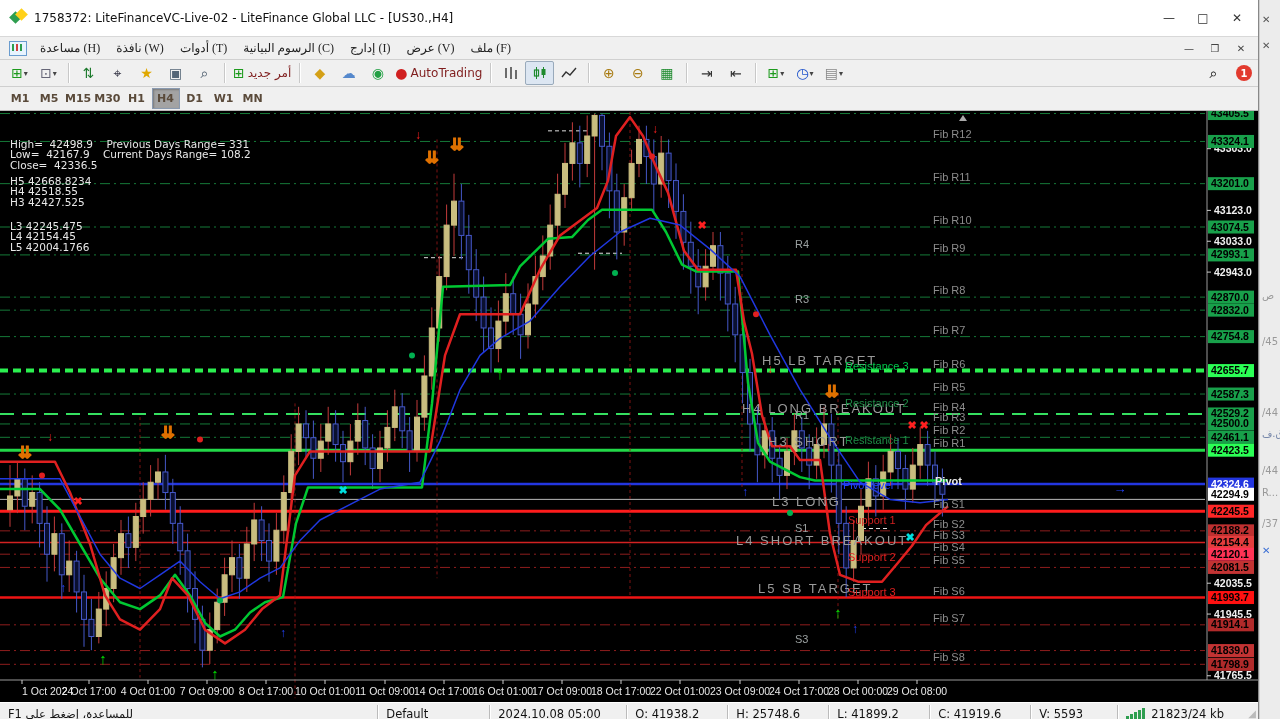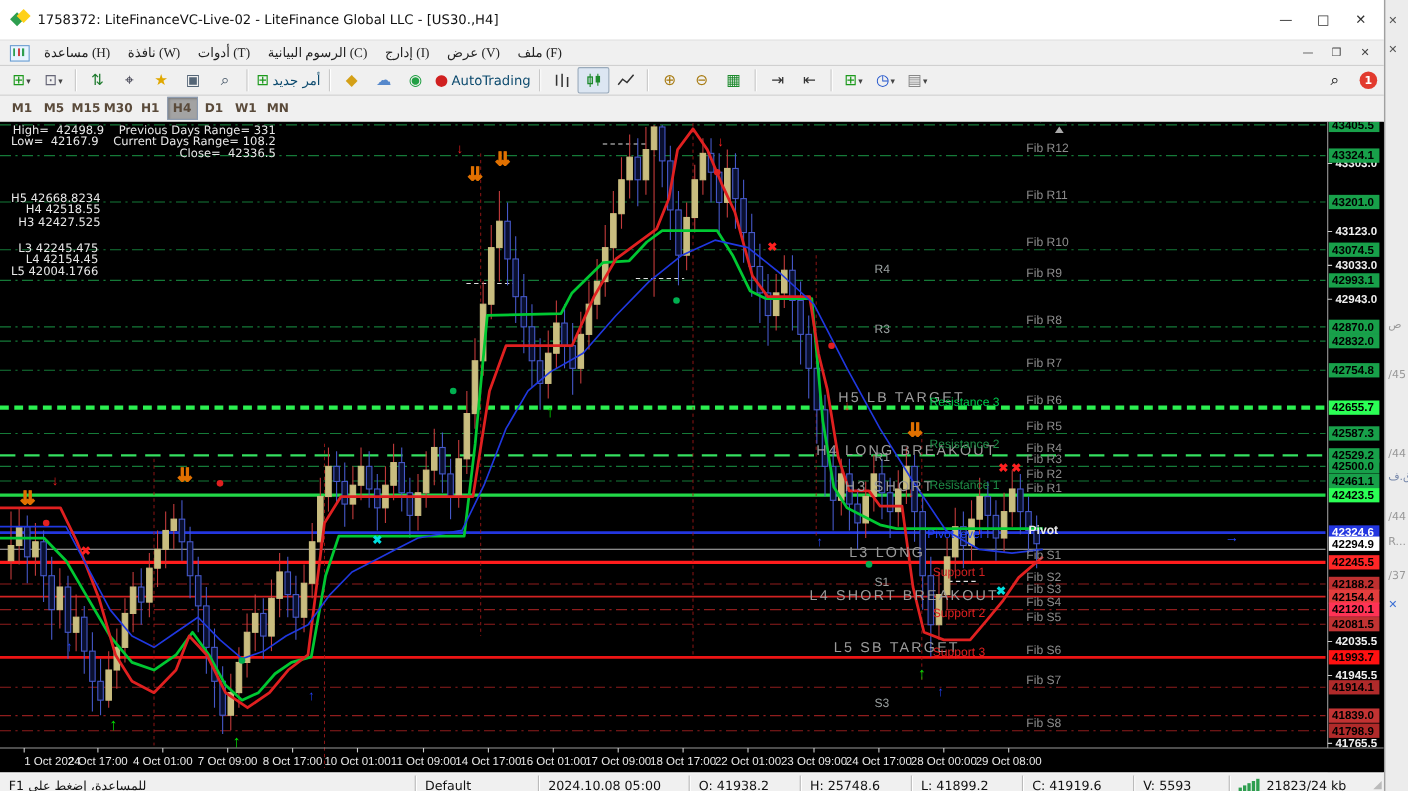--- a/index.html
+++ b/index.html
@@ -1,16 +1,16 @@
 <!DOCTYPE html>
 <html><head>
 <meta charset="utf-8">
 <style>
   html,body{margin:0;padding:0;background:#d4d0c8;font-family:"DejaVu Sans",sans-serif;}
-  .screen{position:relative;width:1280px;height:719px;background:#e8e8e8;overflow:hidden;text-align:right;}
+  .screen{position:relative;width:1280px;height:719px;background:#e8e8e8;overflow:hidden;}
   .app{position:absolute;left:0;top:0;width:1258px;height:719px;background:#f0f0f0;border-right:1px solid #888;}
   
   .titlebar{height:36px;background:#ffffff;display:flex;align-items:center;padding:0 4px;border-bottom:1px solid #d8d8d8;}
   .mt-logo{width:18px;height:18px;margin:0 6px;position:relative;flex:0 0 auto;}
   .mt-logo i{position:absolute;width:9px;height:9px;transform:rotate(45deg);}
   .mt-logo .d1{left:1px;top:4px;background:#2e9e4f;}
   .mt-logo .d2{left:7px;top:1px;background:#ffd11a;}
   .title-text{font-size:12px;color:#111;white-space:nowrap;}
   .win-controls{margin-left:auto;display:flex;}
   .win-btn{width:34px;height:24px;display:flex;align-items:center;justify-content:center;font-size:12px;color:#333;}
@@ -21,21 +21,21 @@
   .chart-win-icon::after{content:"";position:absolute;left:2px;top:2px;width:10px;height:7px;background:linear-gradient(90deg,#2e9e4f 2px,transparent 2px,transparent 4px,#d04040 4px,#d04040 6px,transparent 6px,transparent 8px,#2e9e4f 8px);}
   .mdi-controls{margin-left:auto;display:flex;}
   .mdi-btn{width:24px;height:18px;display:flex;align-items:center;justify-content:center;font-size:10px;color:#444;border:1px solid transparent;}
   
   .toolbar{height:26px;background:#f0f0f0;display:flex;align-items:center;padding:0 3px;border-bottom:1px solid #cfcfcf;position:relative;}
   .tb-group{display:flex;align-items:center;padding:0 2px;}
   .tb-sep{width:1px;height:20px;background:#c8c8c8;margin:0 3px;box-shadow:1px 0 0 #fff;}
   .tb-btn{min-width:23px;height:22px;display:flex;align-items:center;justify-content:center;font-size:14px;padding:0 2px;border:1px solid transparent;border-radius:2px;}
   .tb-btn.pressed{border:1px solid #9ab;background:#dce6f2;}
   .tb-btn .dd{font-size:8px;color:#444;margin-left:1px;}
-  .tb-label{font-size:12px;color:#0c4a6e;margin-left:3px;white-space:nowrap;}
+  .tb-label{font-size:12px;color:#7f1d1d;margin-left:3px;white-space:nowrap;}
   .tb-right{position:absolute;right:6px;top:0;height:26px;display:flex;align-items:center;}
   .notif-badge{width:16px;height:16px;border-radius:50%;background:#e23a2e;color:#fff;font-size:10px;font-weight:bold;display:flex;align-items:center;justify-content:center;margin-left:8px;}
   
   .tfbar{height:23px;background:#f0f0f0;display:flex;align-items:center;padding:0 6px;border-bottom:1px solid #b8b8b8;}
   .tf-btn{min-width:26px;height:19px;display:flex;align-items:center;justify-content:center;font-size:11px;font-weight:bold;color:#5a4a3a;border:1px solid transparent;margin-right:1px;}
   .tf-btn.active{background:#a3a3a3;border:1px solid #8a9ab0;box-shadow:inset 1px 1px 2px rgba(0,0,0,.25);}
   
   .chart-wrap{position:relative;width:1258px;height:591px;background:#000;}
   .ov-block{position:absolute;color:#e8e8e8;font-size:10.5px;line-height:10.4px;white-space:pre;z-index:5;text-shadow:0 0 2px #000;}
   .ov-symbol{position:absolute;left:10px;top:5px;color:#f0f0f0;font-size:11px;font-weight:bold;z-index:5;white-space:pre;}
@@ -697,21 +697,21 @@
             <line x1="740" y1="569" x2="740" y2="573" stroke="#ccc"></line>
             <text x="740" y="584" fill="#e8e8e8" font-size="10.5" font-family="&quot;Liberation Sans&quot;,sans-serif" text-anchor="middle">23 Oct 09:00</text>
             <line x1="799" y1="569" x2="799" y2="573" stroke="#ccc"></line>
             <text x="799" y="584" fill="#e8e8e8" font-size="10.5" font-family="&quot;Liberation Sans&quot;,sans-serif" text-anchor="middle">24 Oct 17:00</text>
             <line x1="858" y1="569" x2="858" y2="573" stroke="#ccc"></line>
             <text x="858" y="584" fill="#e8e8e8" font-size="10.5" font-family="&quot;Liberation Sans&quot;,sans-serif" text-anchor="middle">28 Oct 00:00</text>
             <line x1="917" y1="569" x2="917" y2="573" stroke="#ccc"></line>
             <text x="917" y="584" fill="#e8e8e8" font-size="10.5" font-family="&quot;Liberation Sans&quot;,sans-serif" text-anchor="middle">29 Oct 08:00</text>
           </g>
         </svg>
-    <div class="ov-block" style="left: 10px; top: 3px;">High=  42498.9    Previous Days Range= 331
+    <div class="ov-block" style="left: 10px; top: 28px;">High=  42498.9    Previous Days Range= 331
 Low=  42167.9    Current Days Range= 108.2
 Close=  42336.5</div><div class="ov-block" style="left: 10px; top: 65px;">H5 42668.8234
 H4 42518.55
 H3 42427.525</div><div class="ov-block" style="left: 10px; top: 110px;">L3 42245.475
 L4 42154.45
 L5 42004.1766</div></div>
 
     <div class="statusbar" id="statusbar">
         <span class="sb-cell sb-help">
           <span>للمساعدة، إضغط على F1</span>

